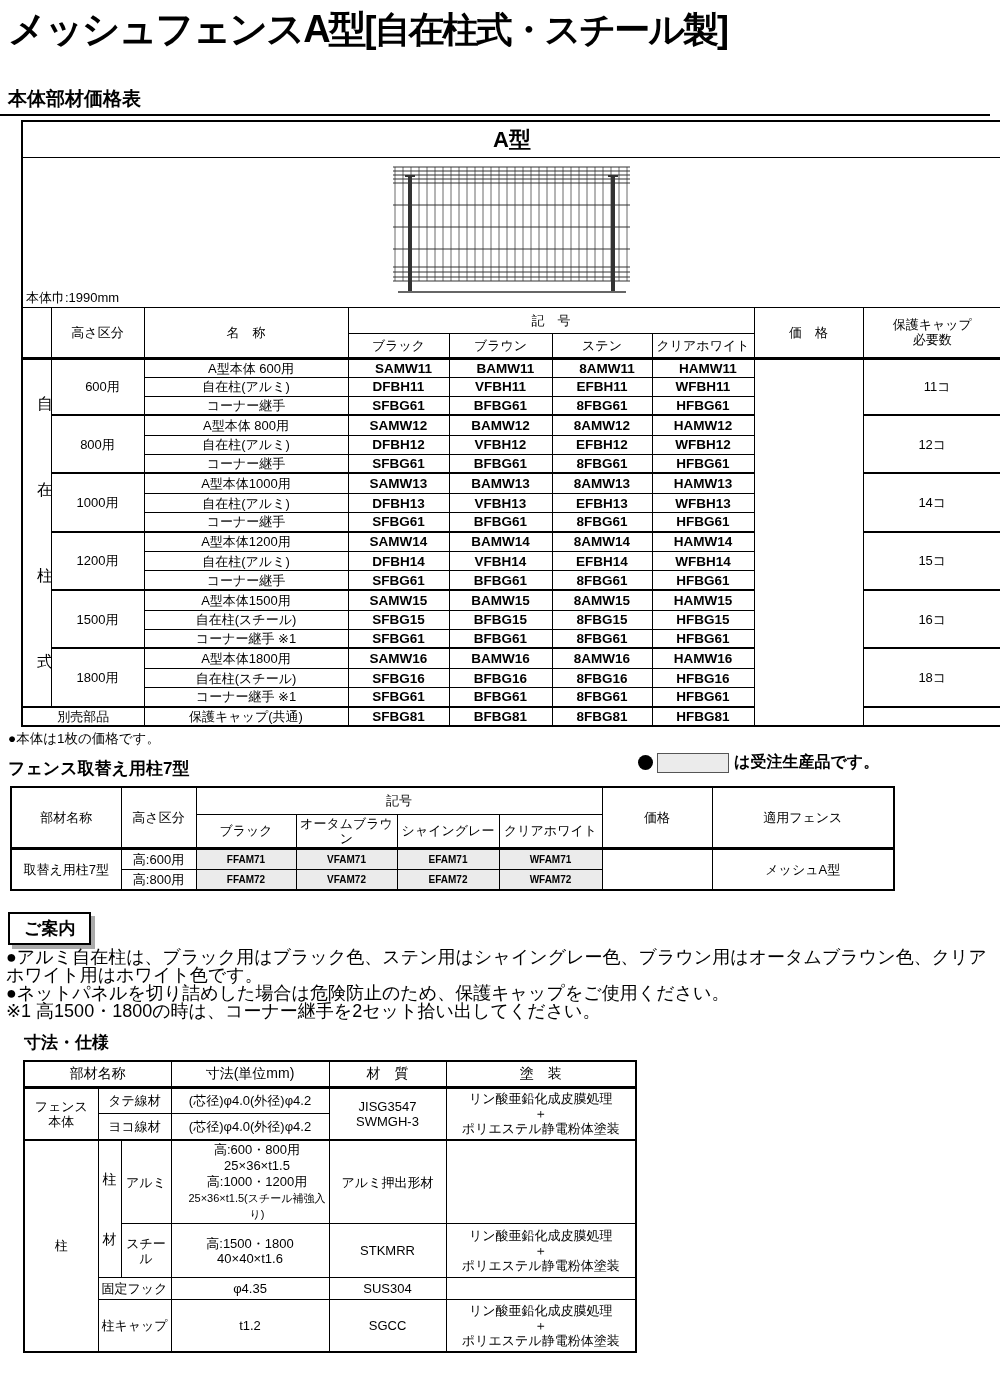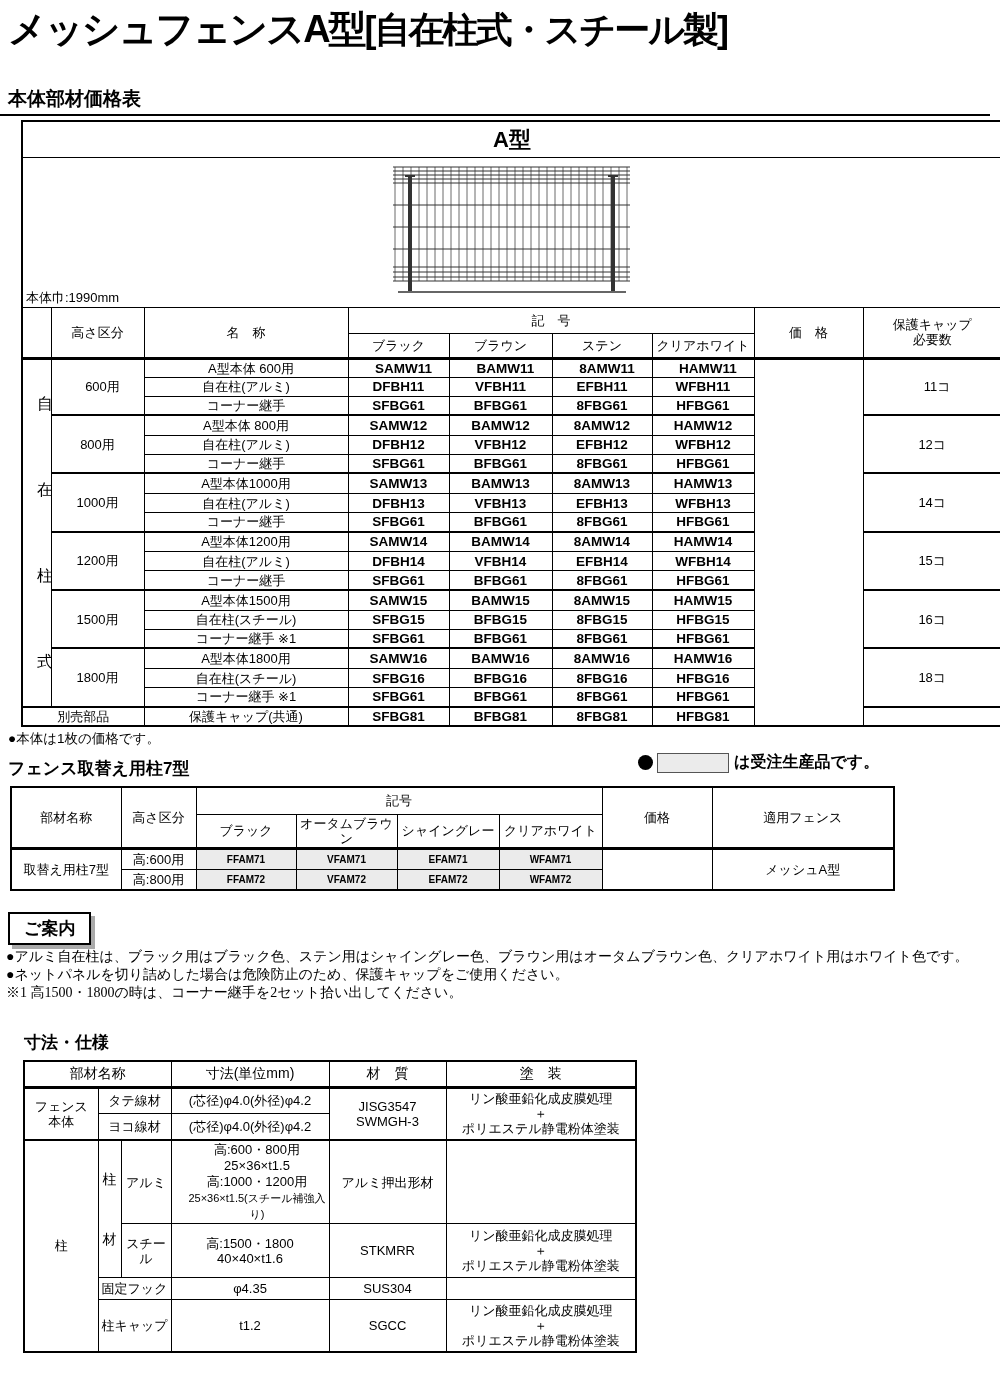--- a/index.html
+++ b/index.html
@@ -50,21 +50,21 @@
   .t2 td.code { font-weight:bold; font-size:10px; background:#ebebeb; }
   .t2 .hdr { font-size:13.5px; }
   .t2 tr.first td { border-top:3px solid #000; }
   .t2 .h1 td { height:27px; } .t2 .h2 td { height:25px; }
   .t2 .data-row td { height:21px; }
 
   
   .guide-box { position:absolute; left:8px; top:912px; border:2px solid #000;
                box-shadow:4px 4px 0 #aaa; background:#fff; padding:3px 14px;
                font-size:17px; font-weight:bold; }
-  .guide-notes { position:absolute; left:6px; top:948px; font-size:14px; line-height:18px;font-family:Liberation Serif, serif; }
+  .guide-notes { position:absolute; left:6px; top:948px; font-size:18px; line-height:18px; }
 
   
   .sec3-title { position:absolute; left:24px; top:1031px; font-size:17px; font-weight:bold; }
   .t3 { position:absolute; left:23px; top:1060px; width:612px; }
   .t3 .hdr td { height:26px; font-size:14px; }
   .t3 tr.first td { border-top:3px solid #000; }
   .t3 tr.g2 td { border-top:2px solid #000; }
   .t3 .small { font-size:11px; }
   .vpost { width:18px; margin:0 auto; word-break:break-all; line-height:60px;
            font-size:14px; text-align:center; }

